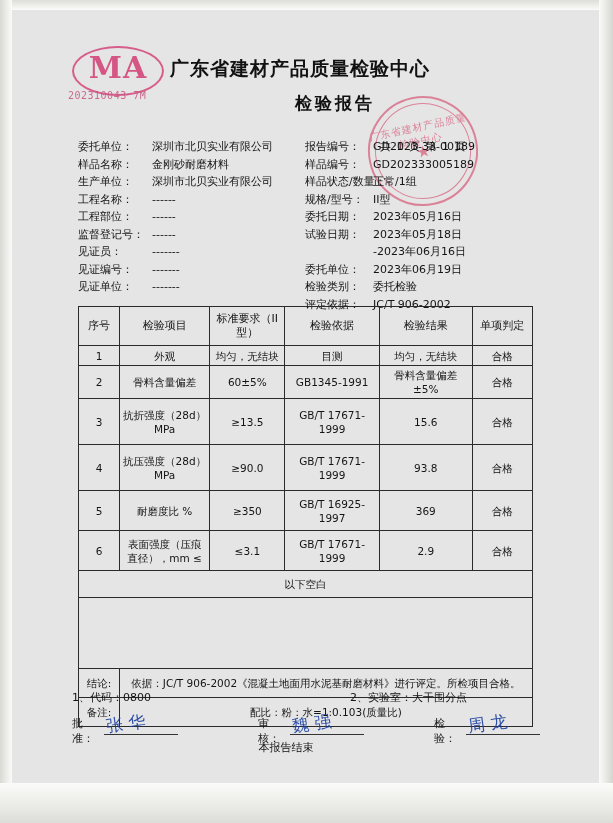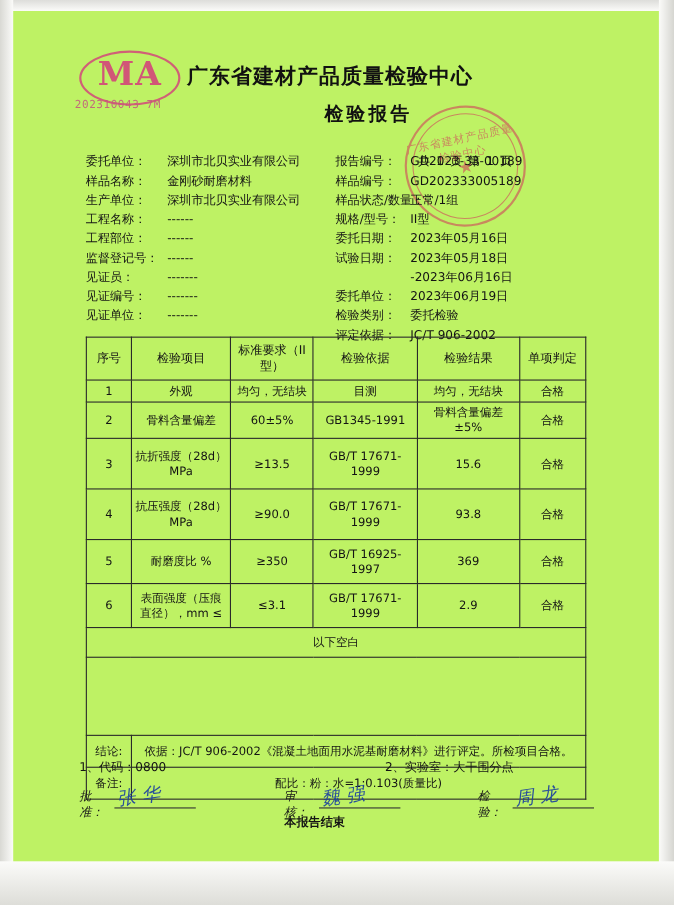--- a/index.html
+++ b/index.html
@@ -6,21 +6,21 @@
   body{
     width:613px;height:823px;
     background:#ffffff;
     font-family:"DejaVu Sans","Liberation Sans",sans-serif;
     color:#1a1a1a;
     position:relative;
     overflow:hidden;
   }
   .page{
     position:absolute;inset:0;
-    background:#bef264;
+    background:#e5e5e5;
   }
   
   .edge-l{position:absolute;left:0;top:0;width:12px;height:823px;background:linear-gradient(90deg,#d9d9d4,#fbfbf9);}
   .edge-r{position:absolute;right:0;top:0;width:14px;height:823px;background:linear-gradient(270deg,#d5d5d0,#fbfbf9);}
   .edge-t{position:absolute;left:0;top:0;width:613px;height:10px;background:linear-gradient(180deg,#dddddA,#fbfbf9);}
   .edge-b{position:absolute;left:0;bottom:0;width:613px;height:40px;background:linear-gradient(0deg,#ddddd8,#fbfbf9);}
 
   .content{position:absolute;left:0;top:0;width:613px;height:823px;}
 
   
@@ -121,38 +121,38 @@
   .note td{height:24px;text-align:left;padding-left:6px;font-size:10.5px;}
   .lbl{width:38px;margin-top:35px;}
 
   
   .foot-row1{
     position:absolute;left:72px;top:690px;width:470px;
     font-size:11px;color:#141414;
   }
   .foot-row1 .f-left{position:absolute;left:0;top:0;}
   .foot-row1 .f-right{position:absolute;left:278px;top:0;}
-  .sign-row{position:absolute;left:72px;top:712px;width:480px;height:36px;font-size:11px;font-style:italic;}
+  .sign-row{position:absolute;left:72px;top:712px;width:480px;height:36px;font-size:11px;}
   .sign-item{position:absolute;top:0;}
   .sign-item .lab{position:absolute;left:0;top:4px;}
   .sign-item .line{
     position:absolute;left:32px;top:22px;width:74px;border-bottom:1px solid #333;
   }
   .sign-item .scribble{
     position:absolute;left:34px;top:-2px;width:74px;height:24px;
     font-family:"DejaVu Serif","Liberation Serif",serif;
     font-size:17px;color:#1b3fa0;
     transform:rotate(-8deg);opacity:.9;
   }
   .s-approve{left:0;}
   .s-review{left:186px;}
   .s-check{left:362px;}
   .end-note{
     position:absolute;left:0;top:740px;width:572px;text-align:center;
-    font-size:11px;font-weight:bold;color:#141414;
+    font-size:11px;font-weight:normal;color:#141414;
   }
 </style>
 </head>
 <body>
 
 <div class="page">
   <div class="edge-t"></div>
   <div class="edge-l"></div>
   <div class="edge-r"></div>
   <div class="edge-b"></div>

